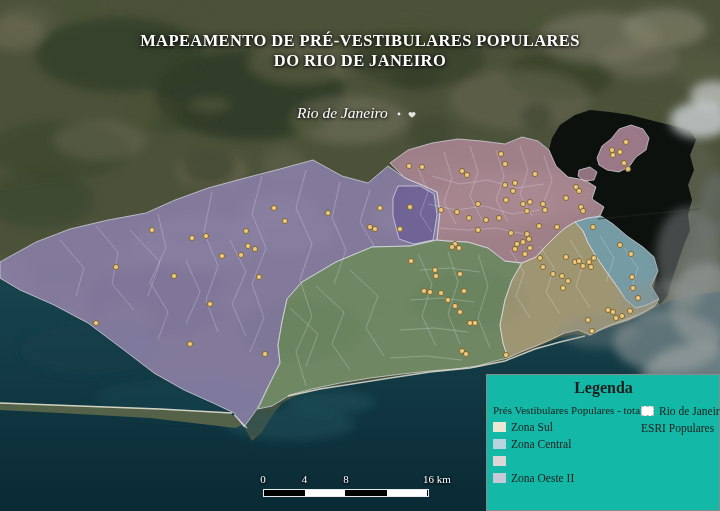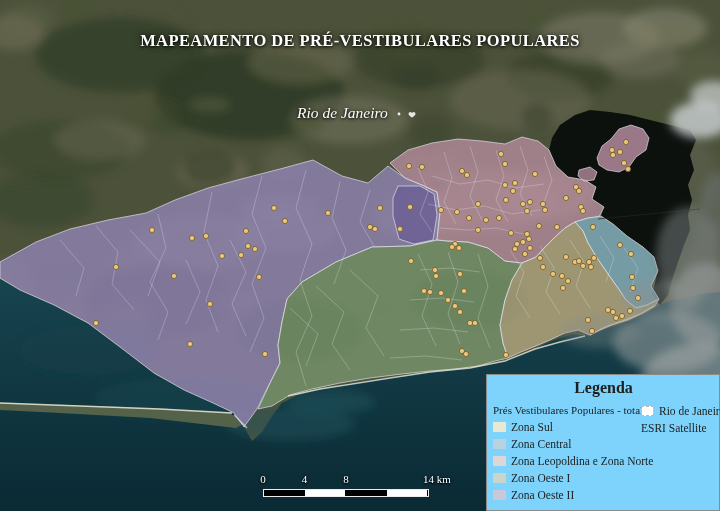--- a/index.html
+++ b/index.html
@@ -25,21 +25,21 @@
     text-shadow:0 1px 2px #000,0 0 3px rgba(0,0,0,.8);}
   .scale-ticks span{position:absolute;transform:translateX(-50%);white-space:nowrap;}
   .scale-ticks span.last{transform:translateX(-22%);}
   .scale-track{display:flex;height:6px;border:1px solid #ececec;margin-top:2px;background:#000;}
   .scale-track .seg{flex:1;}
   .scale-track .seg.b{background:#000;}
   .scale-track .seg.w{background:#fff;border-left:1px solid #000;border-right:1px solid #000;}
   
   .legend{
     position:absolute;left:486px;top:374px;right:0;bottom:0;
-    background:#7dd3fc;border:1px solid #8a8a8a;
+    background:#14b8a6;border:1px solid #8a8a8a;
     padding:3px 5px 0 6px;color:#1e1e1e;box-sizing:border-box;
   }
   .legend-title{text-align:center;font-size:16px;font-weight:bold;margin:1px 0 5px;}
   .legend-cols{display:flex;}
   .col-left{width:148px;flex:none;}
   .col-right{flex:1;min-width:0;}
   .lrow{display:flex;align-items:center;height:17px;font-size:11.5px;white-space:nowrap;}
   .group-label{font-size:11px;height:16px;line-height:16px;white-space:nowrap;}
   .sw{width:13px;height:10px;margin-right:5px;flex:none;box-sizing:border-box;}
   .sw.dashed{background:#fff;border:1px dashed #b9b9b9;}
@@ -325,33 +325,34 @@
         <circle cx="592" cy="331" r="2.6" fill="#ecc67e" stroke="#77622c" stroke-width="0.9"></circle>
       </g>
       <g>
         <circle cx="399" cy="114" r="1.4" fill="#fff" fill-opacity="0.9"></circle>
         <path d="M412,113 c-1.2,-2 -4,-1 -3.4,1.2 c0.5,1.8 3.4,3.4 3.4,3.4 c0,0 2.9,-1.6 3.4,-3.4 c0.6,-2.2 -2.2,-3.2 -3.4,-1.2 Z" fill="#fff" fill-opacity="0.85"></path>
       </g>
     </svg>
 
   <div class="map-title">
     <div>MAPEAMENTO DE PRÉ-VESTIBULARES POPULARES</div>
+    <div>DO RIO DE JANEIRO</div>
   </div>
 
   <div class="city-label">
     <span>Rio de Janeiro</span>
   </div>
 
   <div class="scalebar">
     <div class="scale-ticks" id="scale-ticks">
         <span style="left: 0%;">0</span>
         <span style="left: 25%;">4</span>
         <span style="left: 50%;">8</span>
         <span style="left: 75%; margin-top: 44px;">12</span>
-        <span class="last" style="left: 100%;">14 km</span>
+        <span class="last" style="left: 100%;">16 km</span>
       </div>
     <div class="scale-track" id="scale-track">
         <div class="seg b"></div>
         <div class="seg w"></div>
         <div class="seg b"></div>
         <div class="seg w"></div>
       </div>
   </div>
 
   <div class="legend">
@@ -363,37 +364,32 @@
             <div class="lrow">
               <span class="sw" style="background: rgb(234, 231, 211);"></span>
               <span>Zona Sul</span>
             </div>
             <div class="lrow">
               <span class="sw" style="background: rgb(185, 211, 222);"></span>
               <span>Zona Central</span>
             </div>
             <div class="lrow">
               <span class="sw" style="background: rgb(220, 215, 214);"></span>
-              <span>Zona Leopoldina e Zona Norte</span>
-            </div>
-            <div class="lrow">
-              <span class="sw" style="background: rgb(204, 212, 201);"></span>
-              <span>Zona Oeste I</span>
             </div>
             <div class="lrow">
               <span class="sw" style="background: rgb(199, 200, 216);"></span>
               <span>Zona Oeste II</span>
             </div>
           </div>
       </div>
       <div class="col-right" id="legend-right">
           <div class="lrow">
             <span class="sw dashed"></span>
             <span>Rio de Janeiro</span>
           </div>
           <div class="lrow">
-            <span>ESRI Satellite</span>
+            <span>ESRI Populares</span>
           </div>
         </div>
     </div>
   </div>
 
 </div>
 
 </body></html>

